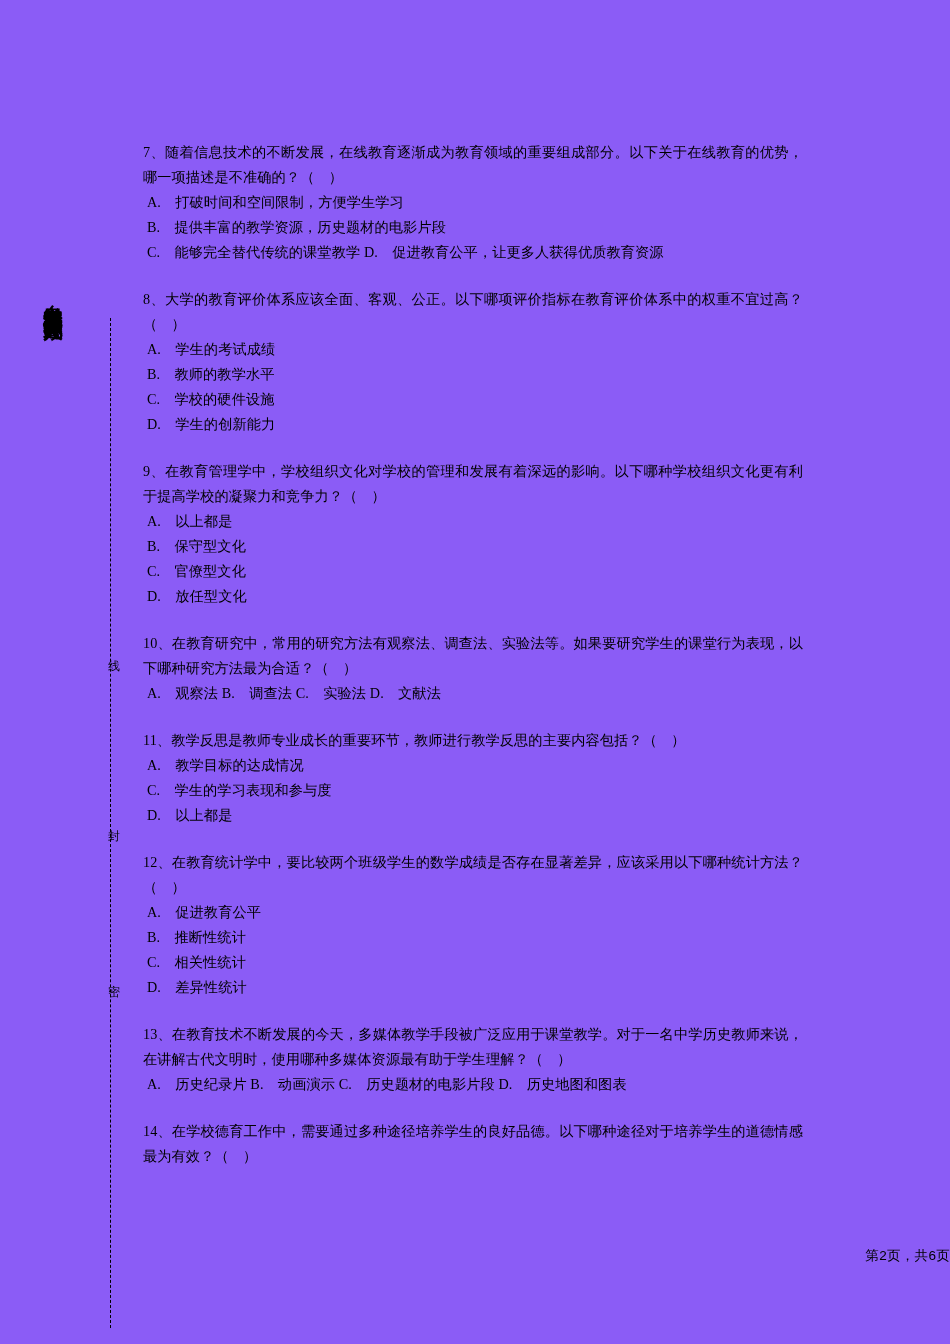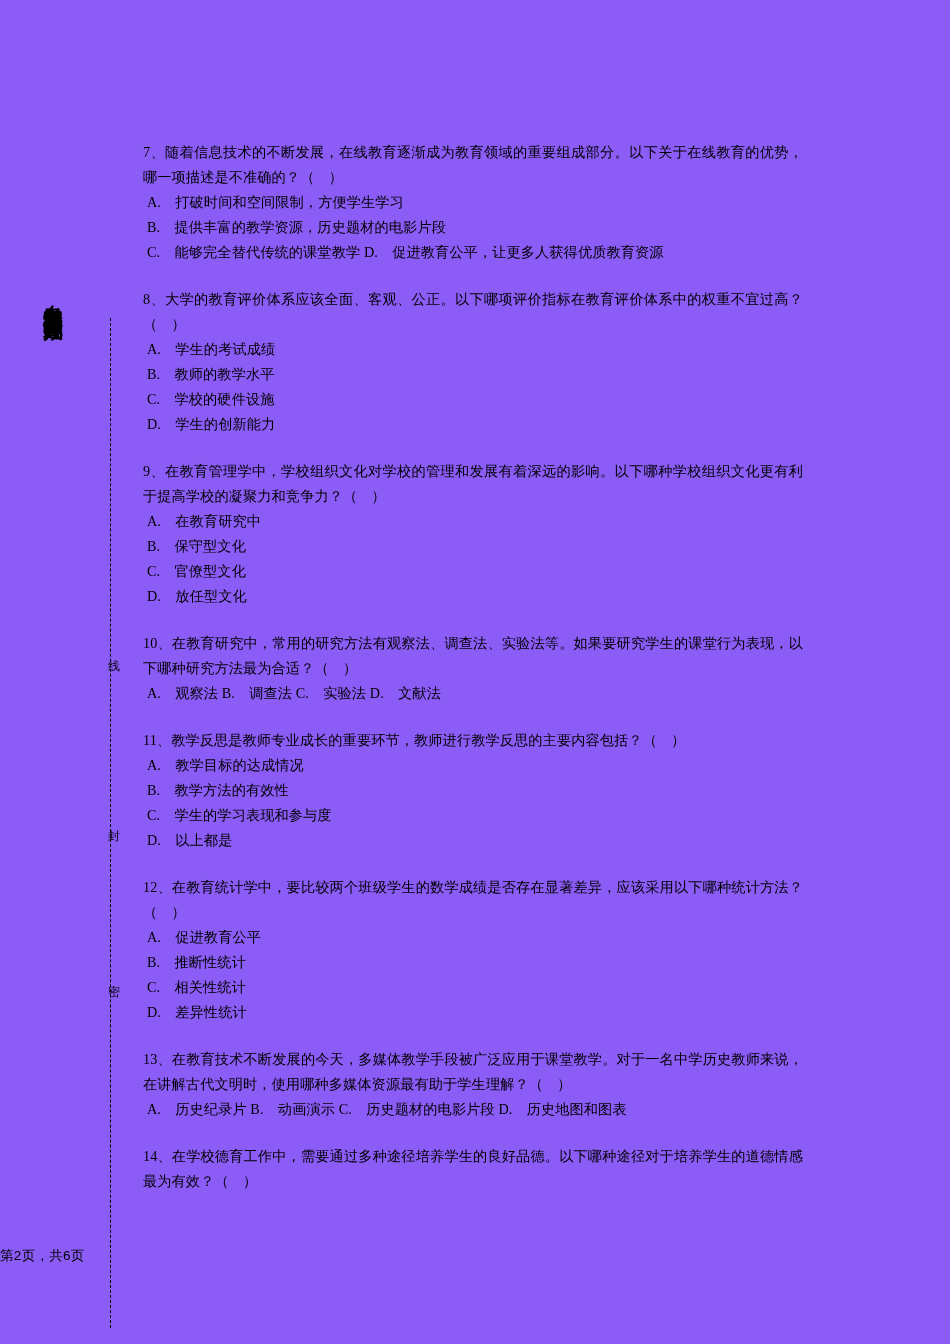--- a/index.html
+++ b/index.html
@@ -92,21 +92,21 @@
     letter-spacing: 0.1px;
     font-family: Liberation Serif, serif;
   }
 
   
   .footer {
     position: absolute;
     left: 0;
     right: 0;
     top: 1247px;
-    text-align: left;
+    text-align: right;
     font-family: "Liberation Sans", sans-serif;
     font-size: 13.5px;
     letter-spacing: 0.3px;
   }
   .footer .num { font-weight: normal; }
 </style>
 </head>
 <body>
 
 <div class="page">
@@ -130,35 +130,34 @@
     <div class="q-block">
       <div class="q-stem">8、大学的教育评价体系应该全面、客观、公正。以下哪项评价指标在教育评价体系中的权重不宜过高？（　）</div>
       <div class="q-opt">A.　学生的考试成绩</div>
       <div class="q-opt">B.　教师的教学水平</div>
       <div class="q-opt">C.　学校的硬件设施</div>
       <div class="q-opt">D.　学生的创新能力</div>
     </div>
 
     <div class="q-block">
       <div class="q-stem">9、在教育管理学中，学校组织文化对学校的管理和发展有着深远的影响。以下哪种学校组织文化更有利于提高学校的凝聚力和竞争力？（　）</div>
-      <div class="q-opt">A.　在教育研究中</div>
+      <div class="q-opt">A.　以上都是</div>
       <div class="q-opt">B.　保守型文化</div>
       <div class="q-opt">C.　官僚型文化</div>
       <div class="q-opt">D.　放任型文化</div>
     </div>
 
     <div class="q-block">
       <div class="q-stem">10、在教育研究中，常用的研究方法有观察法、调查法、实验法等。如果要研究学生的课堂行为表现，以下哪种研究方法最为合适？（　）</div>
       <div class="q-opt-inline">A.　观察法  B.　调查法  C.　实验法  D.　文献法</div>
     </div>
 
     <div class="q-block">
       <div class="q-stem">11、教学反思是教师专业成长的重要环节，教师进行教学反思的主要内容包括？（　）</div>
       <div class="q-opt">A.　教学目标的达成情况</div>
-      <div class="q-opt">B.　教学方法的有效性</div>
       <div class="q-opt">C.　学生的学习表现和参与度</div>
       <div class="q-opt">D.　以上都是</div>
     </div>
 
     <div class="q-block">
       <div class="q-stem">12、在教育统计学中，要比较两个班级学生的数学成绩是否存在显著差异，应该采用以下哪种统计方法？（　）</div>
       <div class="q-opt">A.　促进教育公平</div>
       <div class="q-opt">B.　推断性统计</div>
       <div class="q-opt">C.　相关性统计</div>
       <div class="q-opt">D.　差异性统计</div>

